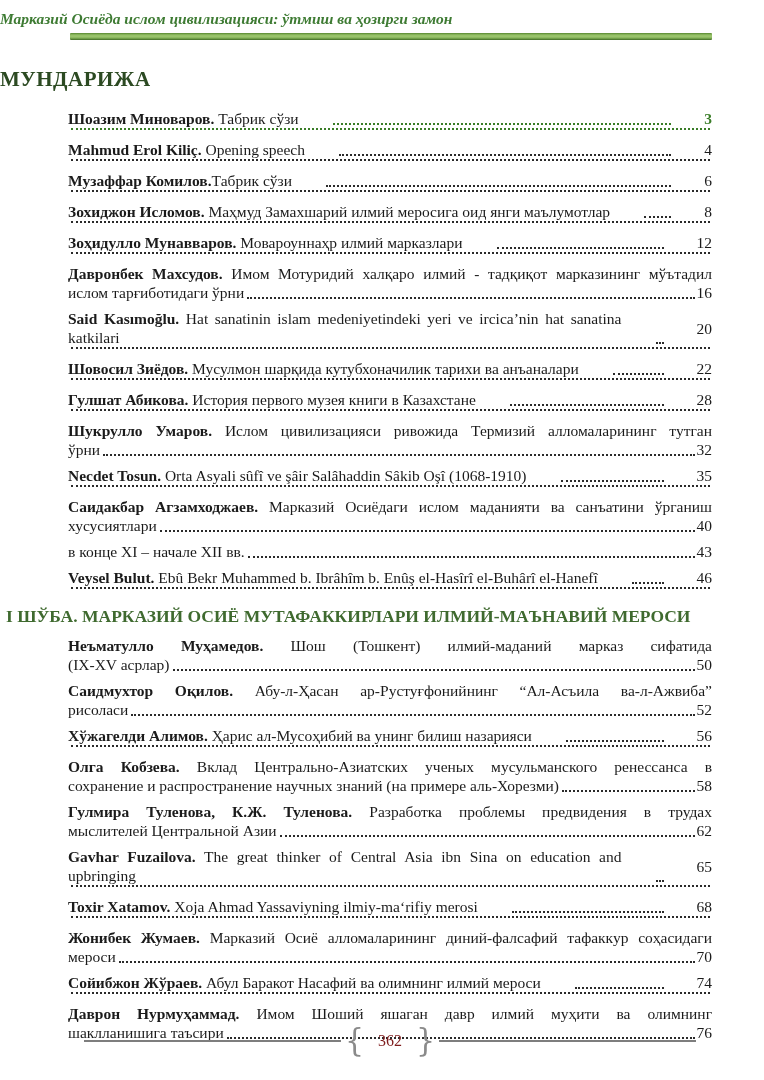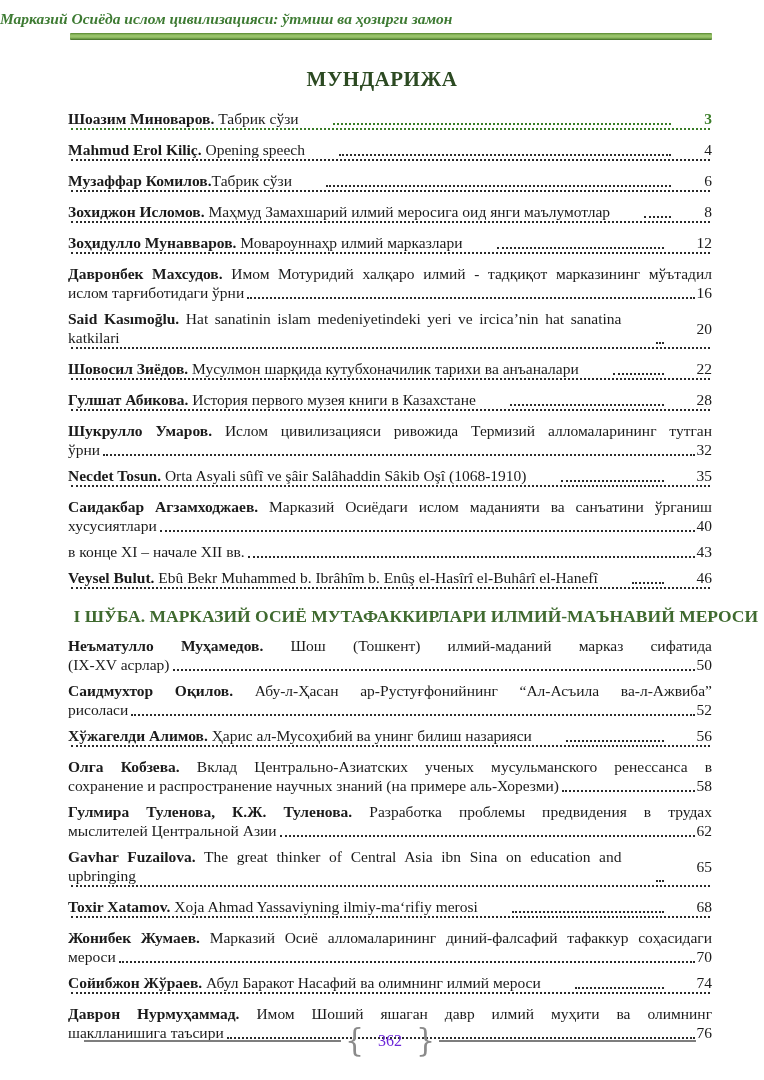--- a/index.html
+++ b/index.html
@@ -19,21 +19,21 @@
   .running-title{
     margin-top:9px;text-align:left;
     font-style:italic;font-weight:bold;font-size:15.5px;line-height:20px;
     color:var(--header-green);
   }
   .header-bar{
     height:7px;margin:4px 52px 0 70px;border-radius:1px;
     background:linear-gradient(to bottom,#55842f 0%,#7fae53 18%,#9ac46c 38%,#9ac46c 58%,#6e9d47 80%,#3f6827 100%);
   }
   .toc-title{
-    margin:27px 0 17px;text-align:center;
+    margin:27px 0 17px;text-align:left;
     font-weight:bold;font-size:21px;letter-spacing:0.5px;
     color:var(--title-green);
   }
   .toc-list{margin:0 52px 0 68px;}
   .entry{
     font-size:15.5px;line-height:19px;margin-bottom:7px;
   }
   .entry .line1{display:flex;align-items:center;gap:31px;}
   .entry.wrapped .line1{display:block;text-align:justify;text-align-last:justify;}
   .entry .line2{display:flex;align-items:flex-end;}
@@ -42,35 +42,35 @@
   .title1.sp::before{content:" ";}
   .fill{
     flex:1 1 auto;min-width:8px;align-self:flex-end;
     margin:0 2px 3px 3px;
     border-bottom:2px dotted #2a2a2a;
   }
   .page{flex:0 0 auto;}
   .entry.accent .fill{border-color:var(--accent-green);}
   .entry.accent .page{color:var(--accent-green);font-weight:bold;}
   .section-heading{
-    margin:13px 6px 9px;text-align:right;
+    margin:13px 6px 9px;text-align:left;
     font-weight:bold;font-size:17.5px;line-height:22px;
     color:var(--section-green);
   }
   .footer{
     position:absolute;left:84px;right:68px;bottom:24px;
     display:flex;align-items:center;
   }
   .footer .rule{flex:1 1 auto;height:2px;background:var(--footer-gray);}
   .footer .brace{
     color:#8a8a8a;font-size:30px;line-height:30px;
     font-family:"DejaVu Serif",serif;margin:0 4px;
     transform:scaleY(1.05);
   }
-  .footer .num{font-size:16px;color:#6d28d9;margin:0 10px;}
+  .footer .num{font-size:16px;color:#7f1d1d;margin:0 10px;}
 </style>
 </head>
 <body>
 
 <div class="running-title">Марказий Осиёда ислом цивилизацияси: ўтмиш ва ҳозирги замон</div>
 <div class="header-bar"></div>
 
 <div class="toc-title">МУНДАРИЖА</div>
 
 <div class="toc-list" id="toc-list-1">

